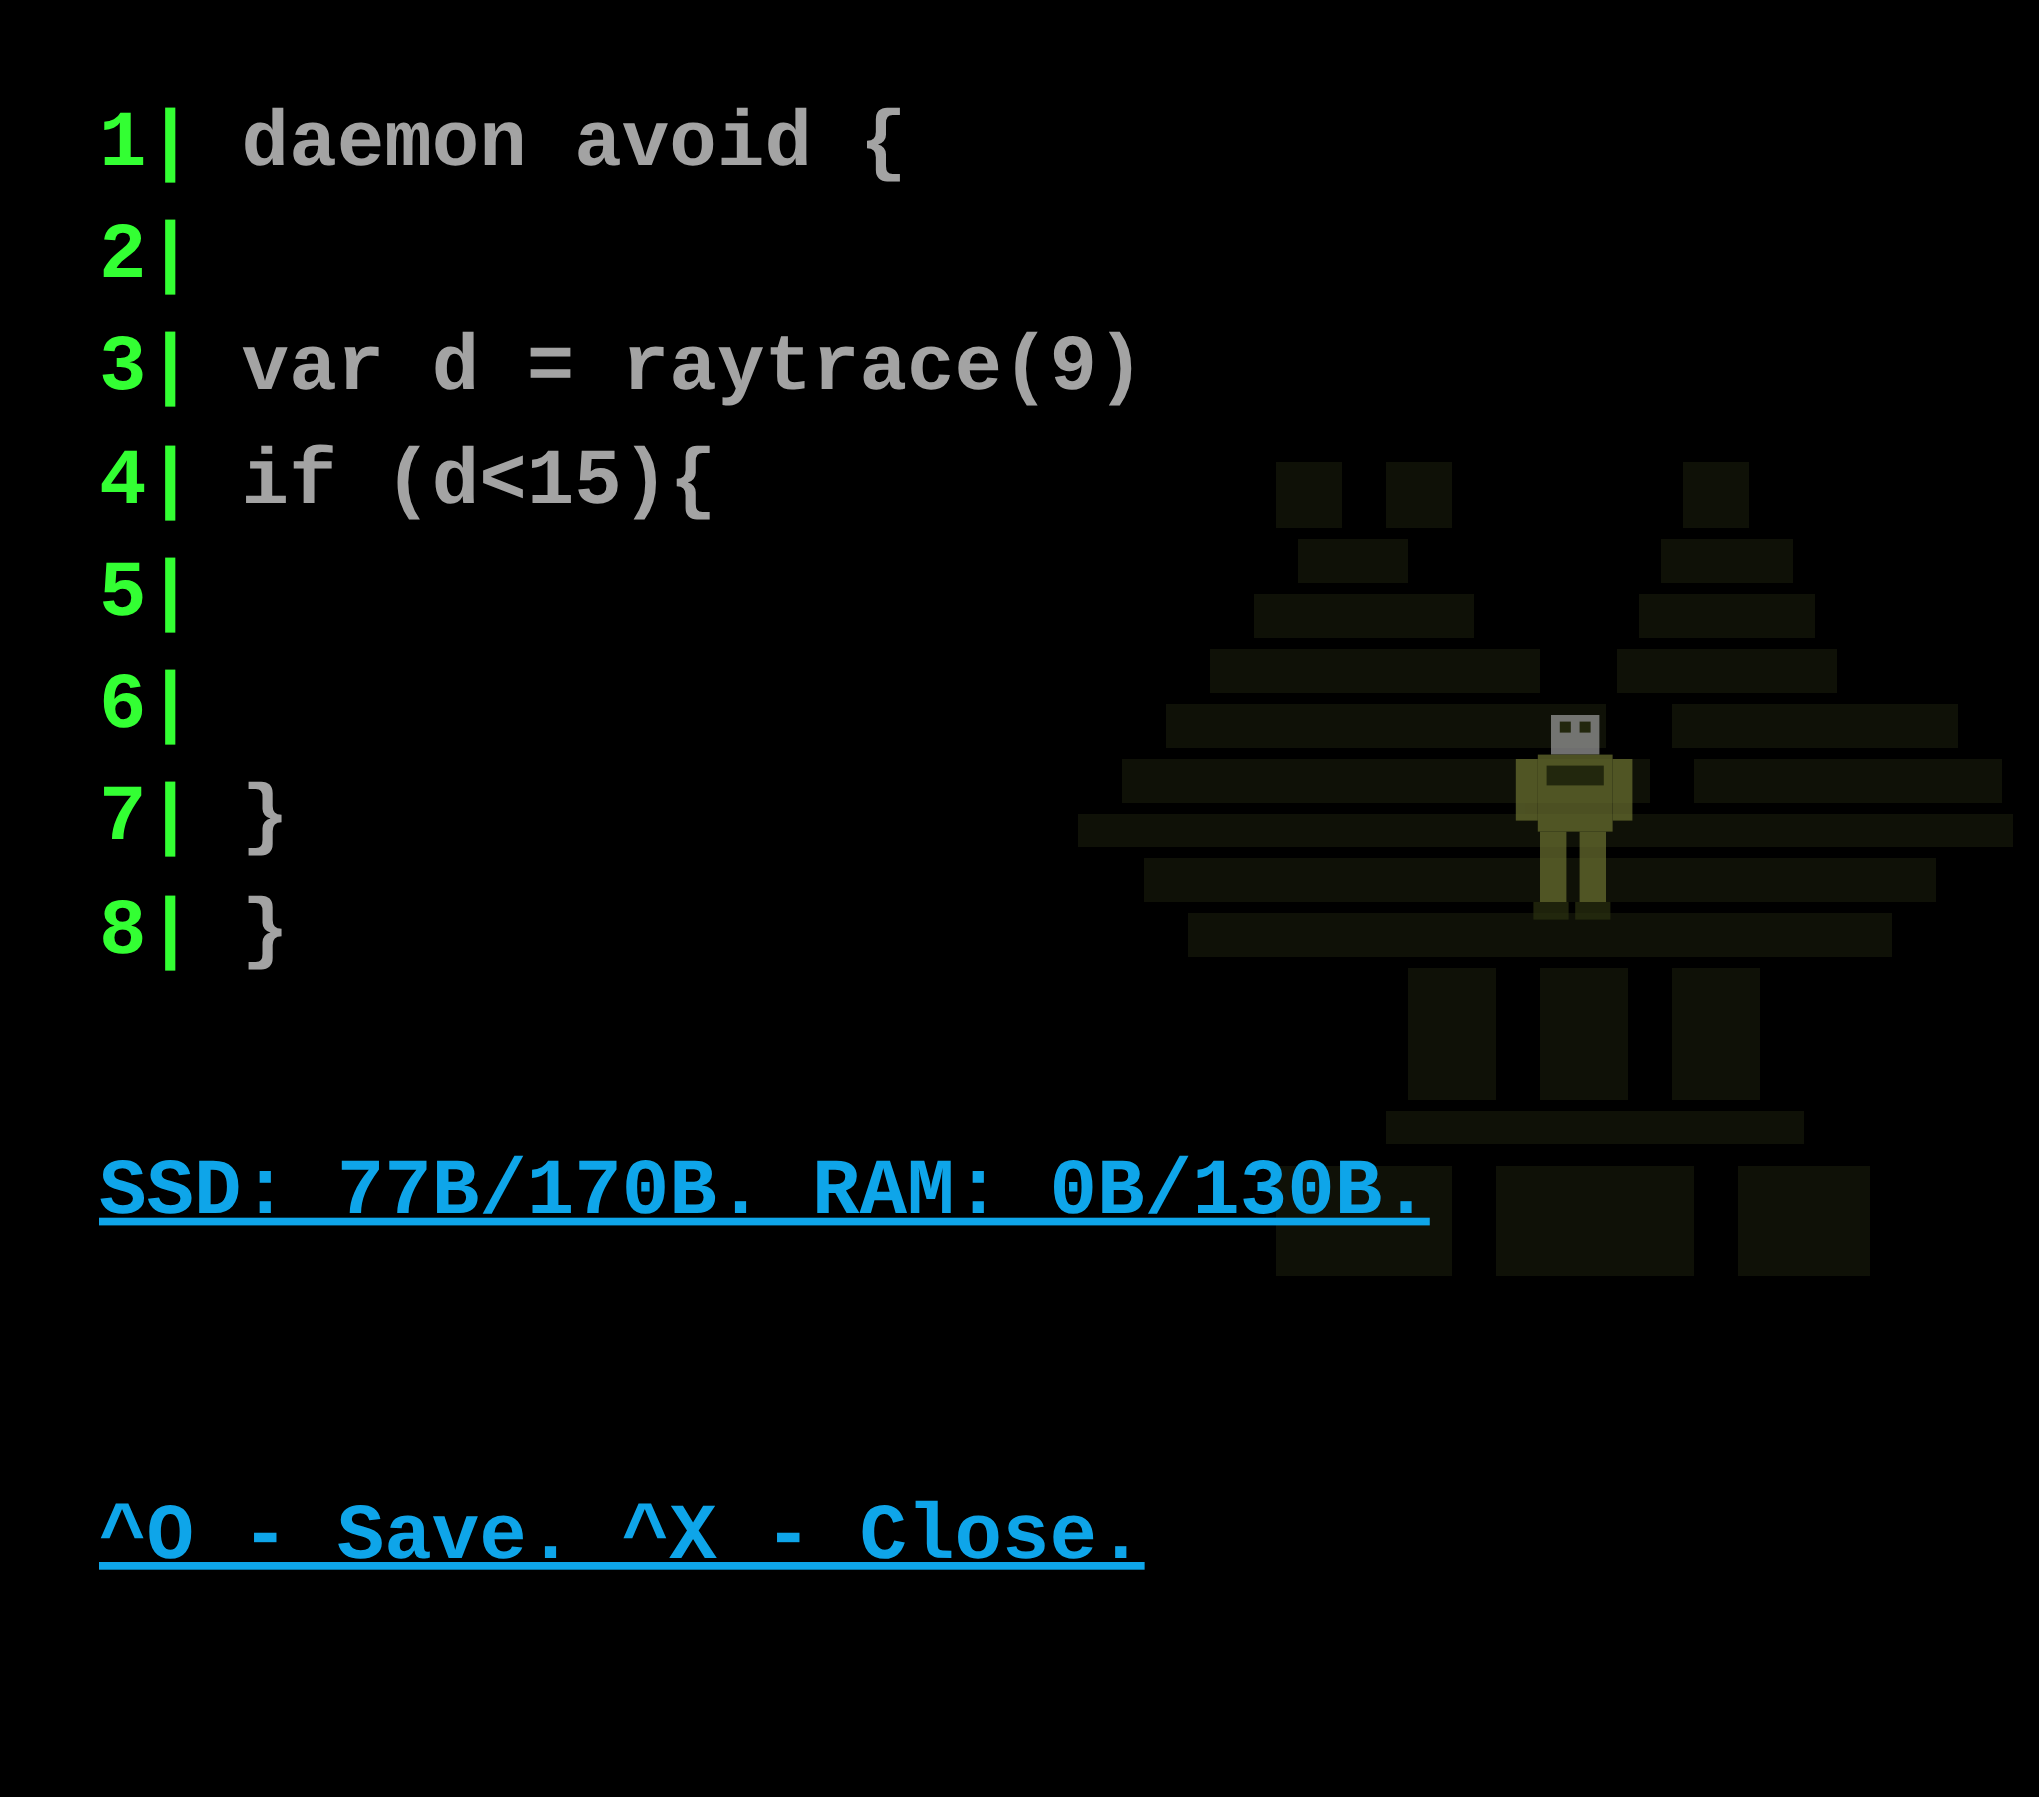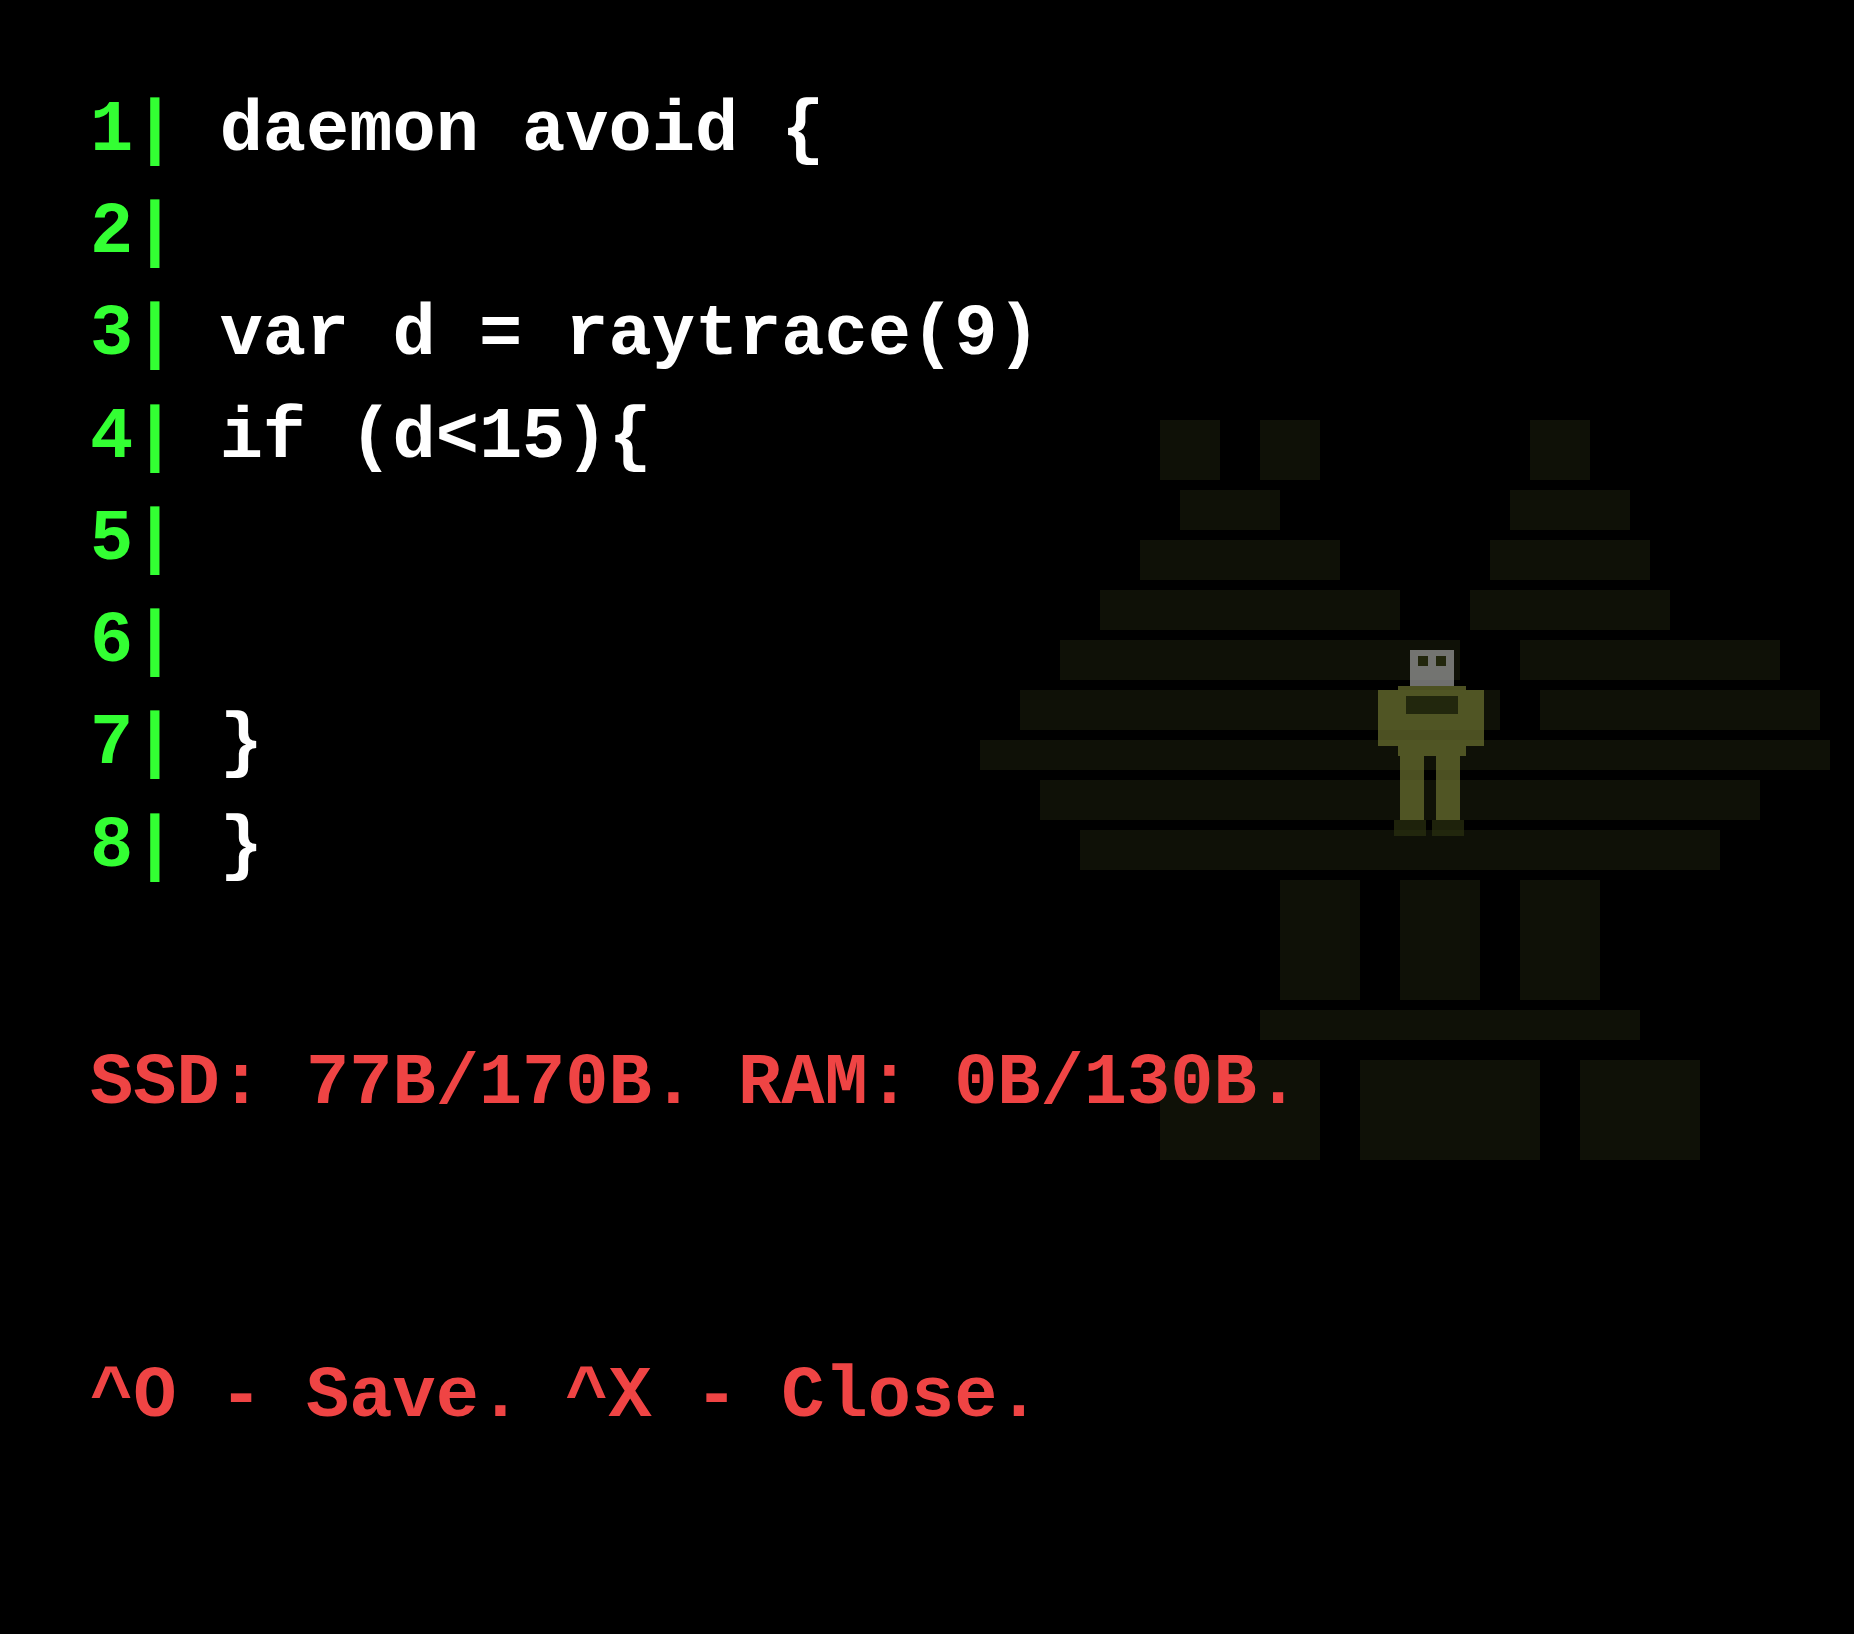--- a/index.html
+++ b/index.html
@@ -29,33 +29,34 @@
       font-size: 72px;
       line-height: 1.42;
       white-space: pre;
       letter-spacing: 0px;
     }
     .line-number {
       color: #33ff33;
       text-align: right;
     }
     .line-code {
-      color: #ffffff;
+      color: #a3a3a3;
     }
     .status-bar {
       position: absolute;
       bottom: 80px;
       left: 90px;
       font-size: 72px;
       line-height: 1.45;
       white-space: pre;
       letter-spacing: 0px;
     }
     .status-line {
-      color: #ef4444;
+      color: #0ea5e9;
+      text-decoration: underline;
     }
     .background-sprite {
       position: absolute;
       top: 420px;
       left: 980px;
       width: 850px;
       height: 820px;
       opacity: 0.14;
       pointer-events: none;
     }

